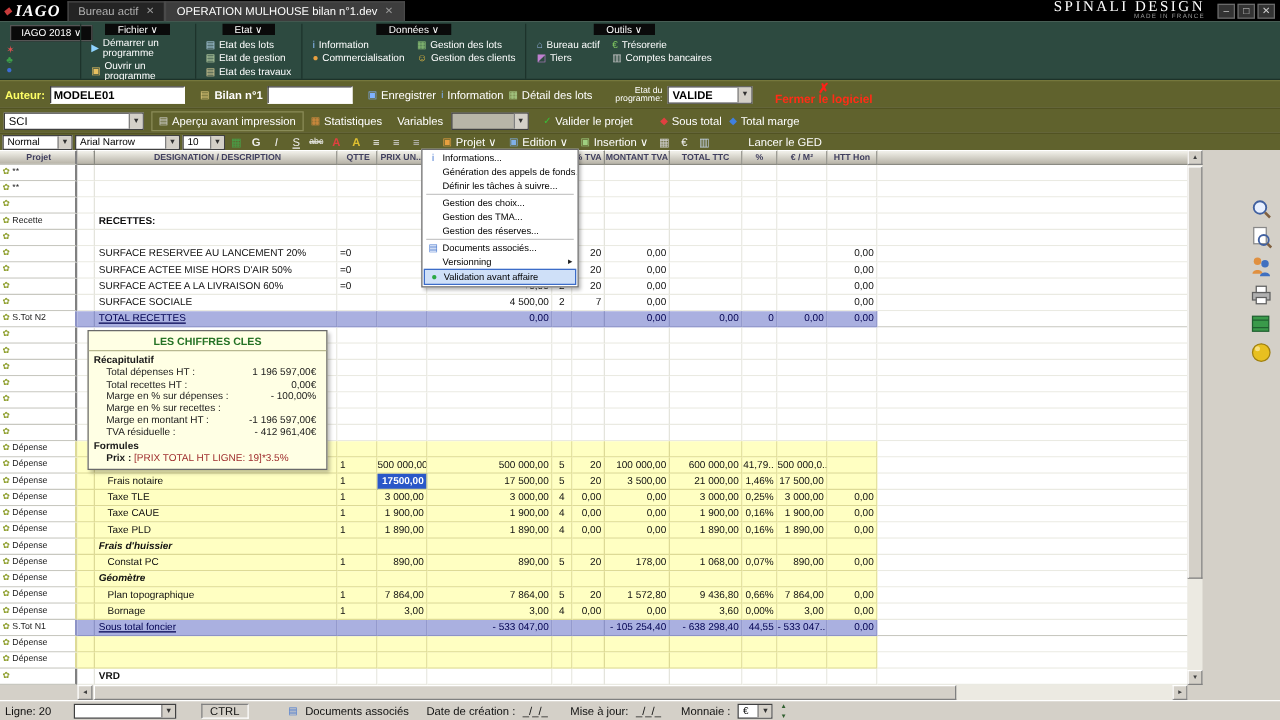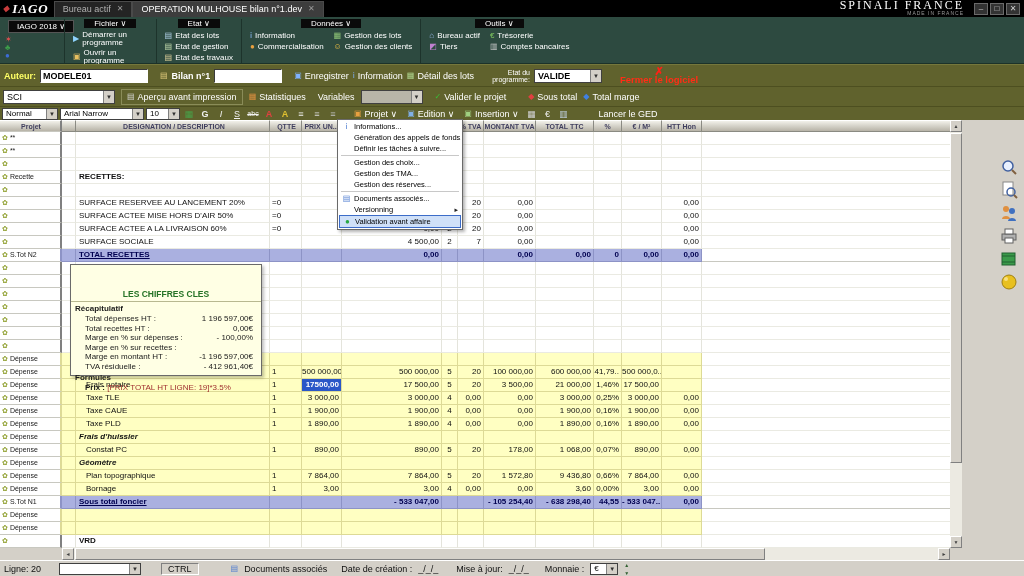--- a/index.html
+++ b/index.html
@@ -73,36 +73,36 @@
 .c-fill{flex:1;border-right:none;}
 .c-projet{border-right:2px solid #808080;border-bottom:1px solid #c8c8c0;display:flex;align-items:center;gap:2px;padding-left:2px;}
 .mark{font-size:7px;color:#202020;}
 .flower{font-size:7px !important;}
 .sec{font-weight:bold;}
 .it{font-style:italic;}
 .u{text-decoration:underline;}
 .exp .cell{background:#ffffc2;border-right-color:#ddda96;border-bottom-color:#ddda96;}
 .exp .c-projet,.exp .c-fill{background:#fff;border-bottom-color:#eaeae2;}
 .exp .c-projet{border-bottom-color:#c8c8c0;}
-.subtotal .cell{background:#aab0e0;border-right-color:#8d93c6;border-bottom-color:#8d93c6;color:#000050;font-weight:bold;}
+.subtotal .cell{background:#aab0e0;border-right-color:#8d93c6;border-bottom-color:#8d93c6;color:#000050;font-weight:normal;}
 .subtotal .c-projet,.subtotal .c-fill{background:#fff;color:#101010;font-weight:normal;border-bottom-color:#c8c8c0;}
 .selcell{background:#2a57c8 !important;color:#fff !important;font-weight:bold;}
 
 
 .vscroll{position:absolute;left:950px;top:120px;width:12px;height:428px;background:#eceae2;z-index:4;}
 .hscroll{position:absolute;left:62px;top:548px;width:888px;height:12px;background:#eceae2;z-index:4;}
 .scorner{position:absolute;left:950px;top:548px;width:12px;height:12px;background:#d4d0c8;z-index:4;}
 .sbtn{position:absolute;width:12px;height:12px;background:#d4d0c8;border:1px solid;border-color:#fff #808080 #808080 #fff;display:flex;align-items:center;justify-content:center;cursor:pointer;}
 .sbtn .ic{font-size:5px !important;color:#404040;}
 .vthumb{position:absolute;left:0;top:13px;width:12px;height:330px;background:#d4d0c8;border:1px solid;border-color:#fff #808080 #808080 #fff;cursor:pointer;}
 .hthumb{position:absolute;left:13px;top:0;width:690px;height:12px;background:#d4d0c8;border:1px solid;border-color:#fff #808080 #808080 #fff;cursor:pointer;}
 
 
 .kf{position:absolute;left:70px;top:264px;width:192px;height:112px;background:#ffffe4;border:1px solid #6a6a6a;box-shadow:2px 2px 3px rgba(0,0,0,.25);z-index:40;font-size:8px;color:#1a1a1a;}
-.kf-title{text-align:center;color:#267326;font-weight:bold;font-size:8.5px;padding:3px 0 2px;border-bottom:1px solid #b8b890;margin-top:21px;}
+.kf-title{text-align:center;color:#267326;font-weight:bold;font-size:8.5px;padding:3px 0 2px;border-bottom:1px solid #b8b890;}
 .kf-sec{font-weight:bold;padding:2px 4px 1px;}
 .kf-line{display:flex;justify-content:space-between;padding:0 8px 0 14px;line-height:9.5px;}
 .kf-formula{padding:0 4px 0 14px;}
 .kf-formula .b{font-weight:bold;}
 .kf-formula .f{color:#a03030;}
 
 
 .cmenu{position:absolute;left:337px;top:119px;width:126px;background:#fff;border:1px solid #6a6a6a;box-shadow:2px 2px 3px rgba(0,0,0,.3);padding:1px;z-index:60;}
 .mi{display:flex;align-items:center;height:11px;font-size:7.5px;padding:0 3px;gap:3px;color:#000;cursor:pointer;white-space:nowrap;overflow:hidden;}
 .mi .mic{width:9px;text-align:center;flex:none;}
@@ -132,21 +132,21 @@
       </span>
     <div class="tab">
         <span>Bureau actif</span>
         <span class="ic" style="color: rgb(154, 154, 154);">✕</span>
       </div>
     <div class="tab active">
         <span>OPERATION MULHOUSE bilan n°1.dev</span>
         <span class="ic" style="color: rgb(154, 154, 154);">✕</span>
       </div>
     <div class="brandwrap">
-      <div class="brand">SPINALI FRANCE</div>
+      <div class="brand">SPINALI DESIGN</div>
       <div class="brandsub">MADE IN FRANCE</div>
     </div>
     <div class="winctl">
       <span class="winbtn"><span class="ic" style="color: rgb(208, 208, 208);">–</span></span>
       <span class="winbtn"><span class="ic" style="color: rgb(208, 208, 208);">□</span></span>
       <span class="winbtn"><span class="ic" style="color: rgb(208, 208, 208);">✕</span></span>
     </div>
   </div>
 
   <div class="ribbon">

